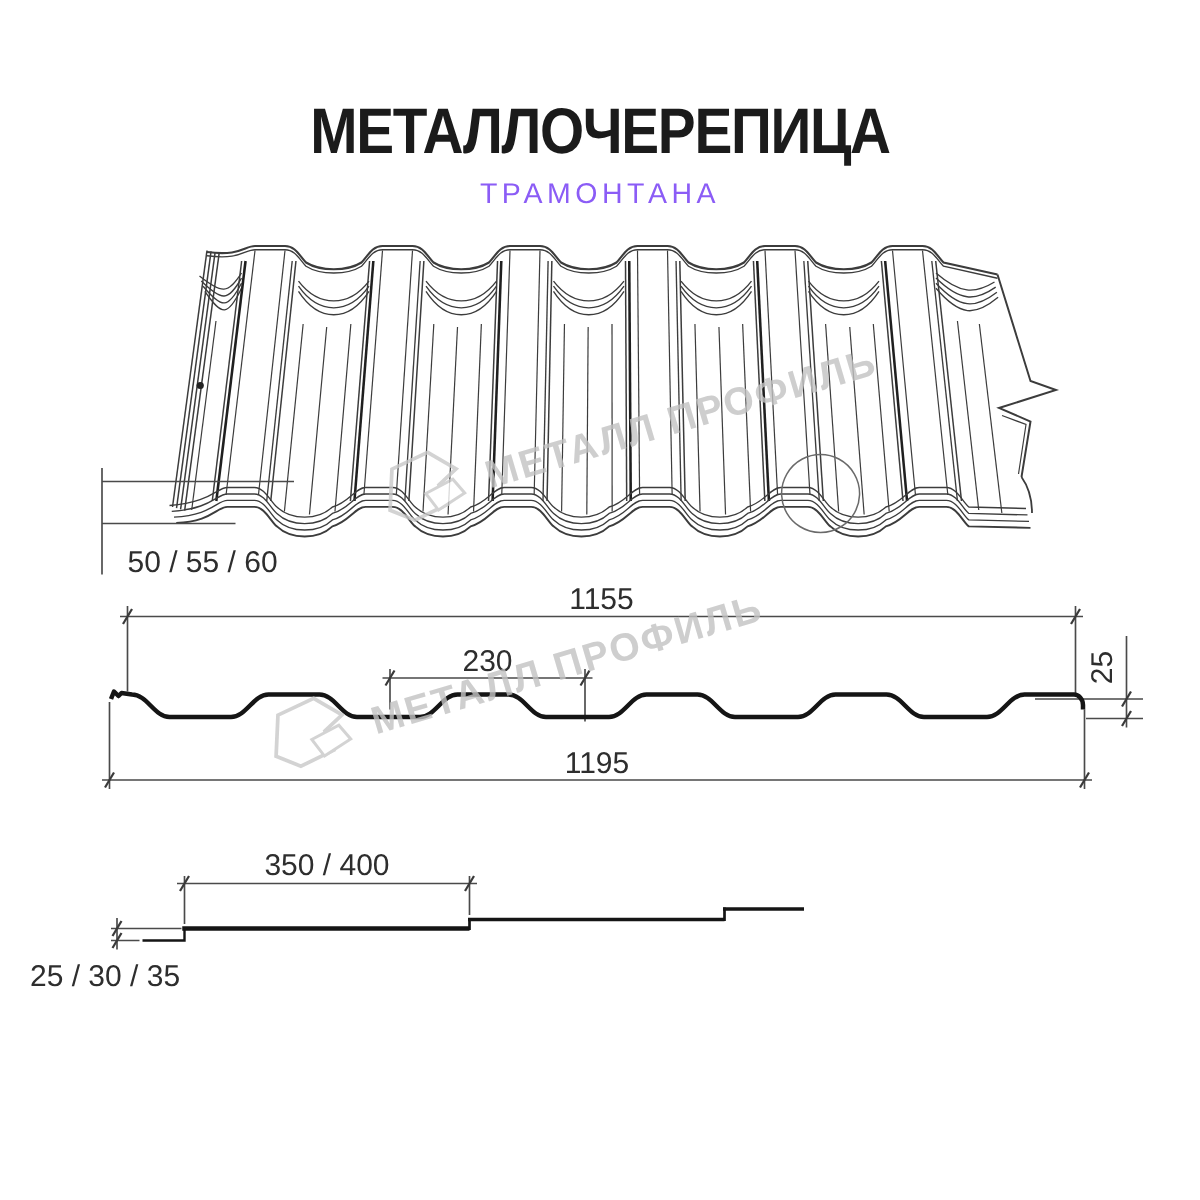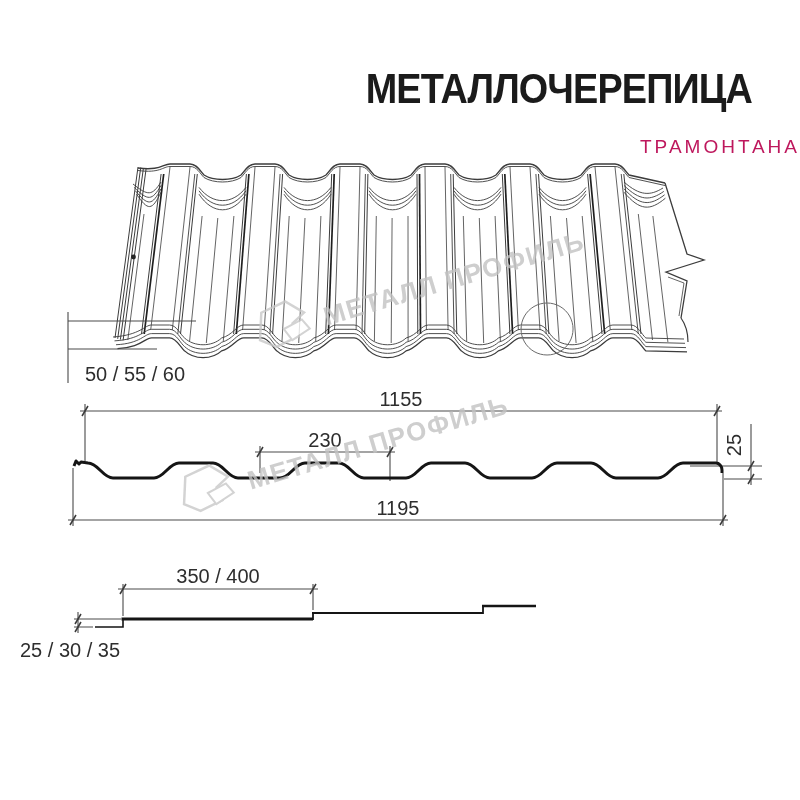--- a/index.html
+++ b/index.html
@@ -1,21 +1,21 @@
 <!DOCTYPE html>
 <html><head>
 <meta charset="utf-8">
 <style>
   html,body{margin:0;padding:0;background:#fff;}
   #canvas{position:relative;width:800px;height:800px;background:#fff;overflow:hidden;
           font-family:"Liberation Sans",sans-serif;}
-  header{position:absolute;top:64px;left:0;width:800px;text-align:right;z-index:3;}
+  header{position:absolute;top:64px;left:0;width:800px;text-align:center;z-index:3;}
   #title{font-size:43px;font-weight:700;letter-spacing:-1px;color:#1b1b1b;margin:0;
          transform:scaleX(.88);transform-origin:center;}
-  #subtitle{font-size:19px;font-weight:400;letter-spacing:3px;color:#be185d;margin-top:23px;}
+  #subtitle{font-size:19px;font-weight:400;letter-spacing:3px;color:#8b5cf6;margin-top:6px;}
   svg.layer{position:absolute;left:0;top:0;width:800px;height:800px;}
   .wm{position:absolute;display:flex;align-items:center;gap:10px;z-index:4;
       transform:rotate(-16.5deg);transform-origin:0 50%;opacity:.8;pointer-events:none;}
   .wm-text{font-size:26px;font-weight:700;letter-spacing:1.5px;color:#c2c2c2;
            margin-top:10px;white-space:nowrap;}
   #wm1{left:246px;top:310px;}
   #wm2{left:170px;top:474px;}
   text{font-family:"Liberation Sans",sans-serif;font-size:20px;fill:#2e2e2e;}
 </style>
 </head>

